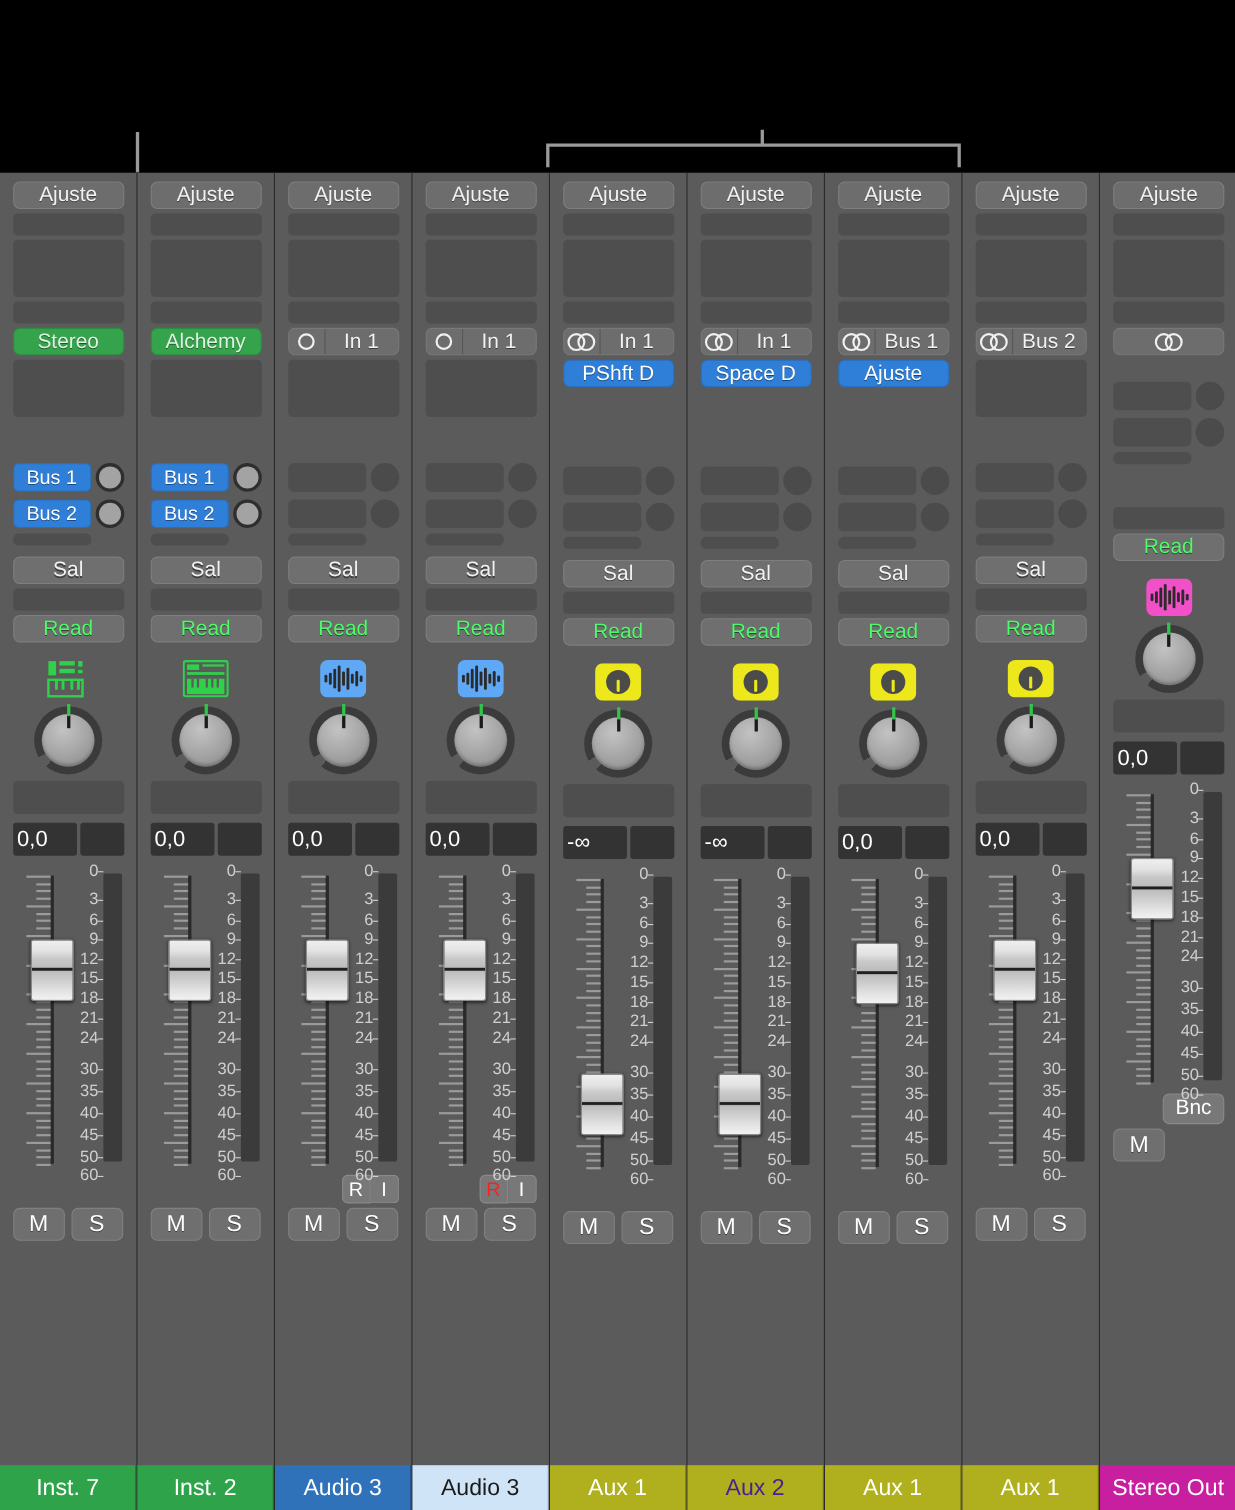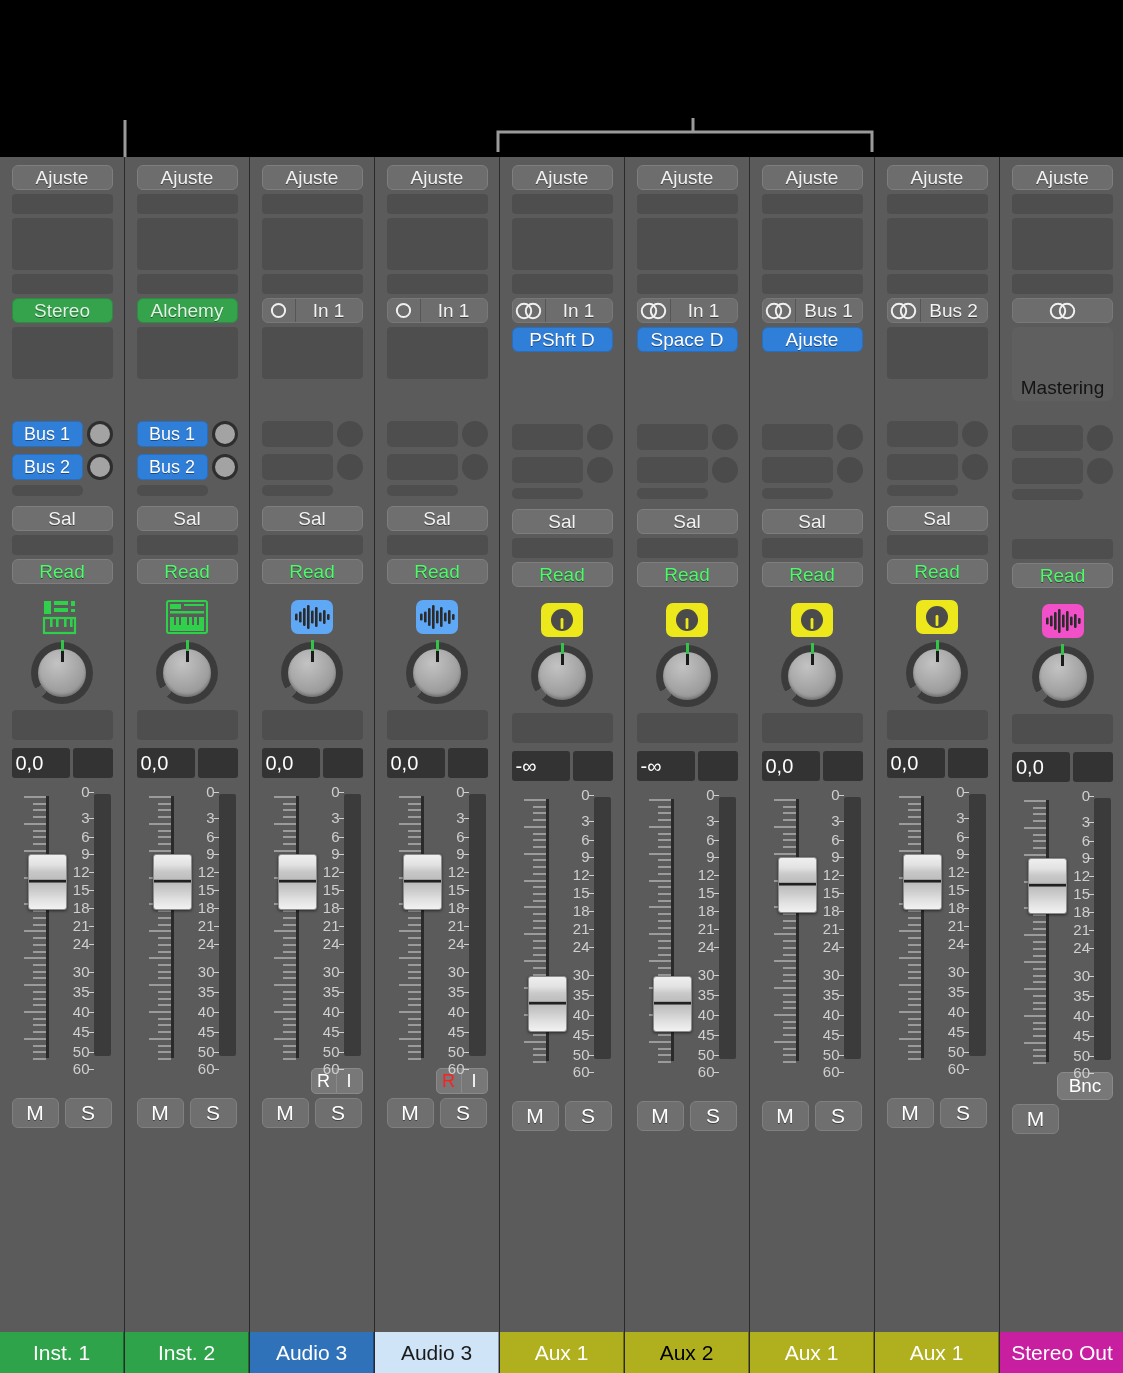--- a/index.html
+++ b/index.html
@@ -429,21 +429,21 @@
             <i style="top:277px"></i>
           </div>
       <div class="meter"></div>
     </div>
         <div class="riRow hidden"></div>
         <div class="msRow">
       <div class="ms">M</div>
       <div class="ms">S</div>
     </div>
         <div class="spacer"></div>
-        <div class="nameplate" style="background:#2fa34a;color:#ffffff">Inst. 1</div>
+        <div class="nameplate" style="background:#2fa34a;color:#ffffff">Inst. 7</div>
       </div>
       <div class="strip">
         <div class="btn setting">Ajuste</div>
         <div class="slot"></div>
         <div class="slot tall"></div>
         <div class="slot"></div>
         <div class="btn green">Alchemy</div>
         <div class="slot tall"></div>
         <div style="height:26px"></div>
         <div class="sends">
@@ -1126,21 +1126,21 @@
             <i style="top:277px"></i>
           </div>
       <div class="meter"></div>
     </div>
         <div class="riRow hidden"></div>
         <div class="msRow">
       <div class="ms">M</div>
       <div class="ms">S</div>
     </div>
         <div class="spacer"></div>
-        <div class="nameplate" style="background:#b0b01e;color:#000000">Aux 2</div>
+        <div class="nameplate" style="background:#b0b01e;color:#4c1d95">Aux 2</div>
       </div>
       <div class="strip">
         <div class="btn setting">Ajuste</div>
         <div class="slot"></div>
         <div class="slot tall"></div>
         <div class="slot"></div>
         <div class="iorow">
         <div class="fmt">
             <svg width="27" height="18" viewBox="0 0 27 18">
     <circle cx="9" cy="9" r="7.2" fill="none" stroke="#f0f0f0" stroke-width="2"></circle>
@@ -1414,21 +1414,20 @@
         <div class="slot"></div>
         <div class="iorow">
         <div class="fmt wide">
             <svg width="27" height="18" viewBox="0 0 27 18">
     <circle cx="9" cy="9" r="7.2" fill="none" stroke="#f0f0f0" stroke-width="2"></circle>
     <circle cx="18" cy="9" r="7.2" fill="none" stroke="#f0f0f0" stroke-width="2"></circle>
             </svg>
           </div>
 
       </div>
-        <div class="mastering">Mastering</div>
         <div style="height:8px"></div>
         <div class="sends">
           <div class="sendrow">
         <div class="sendslot"></div>
         <div class="sendknob"></div>
       </div>
           <div class="sendrow">
         <div class="sendslot"></div>
         <div class="sendknob"></div>
       </div>

